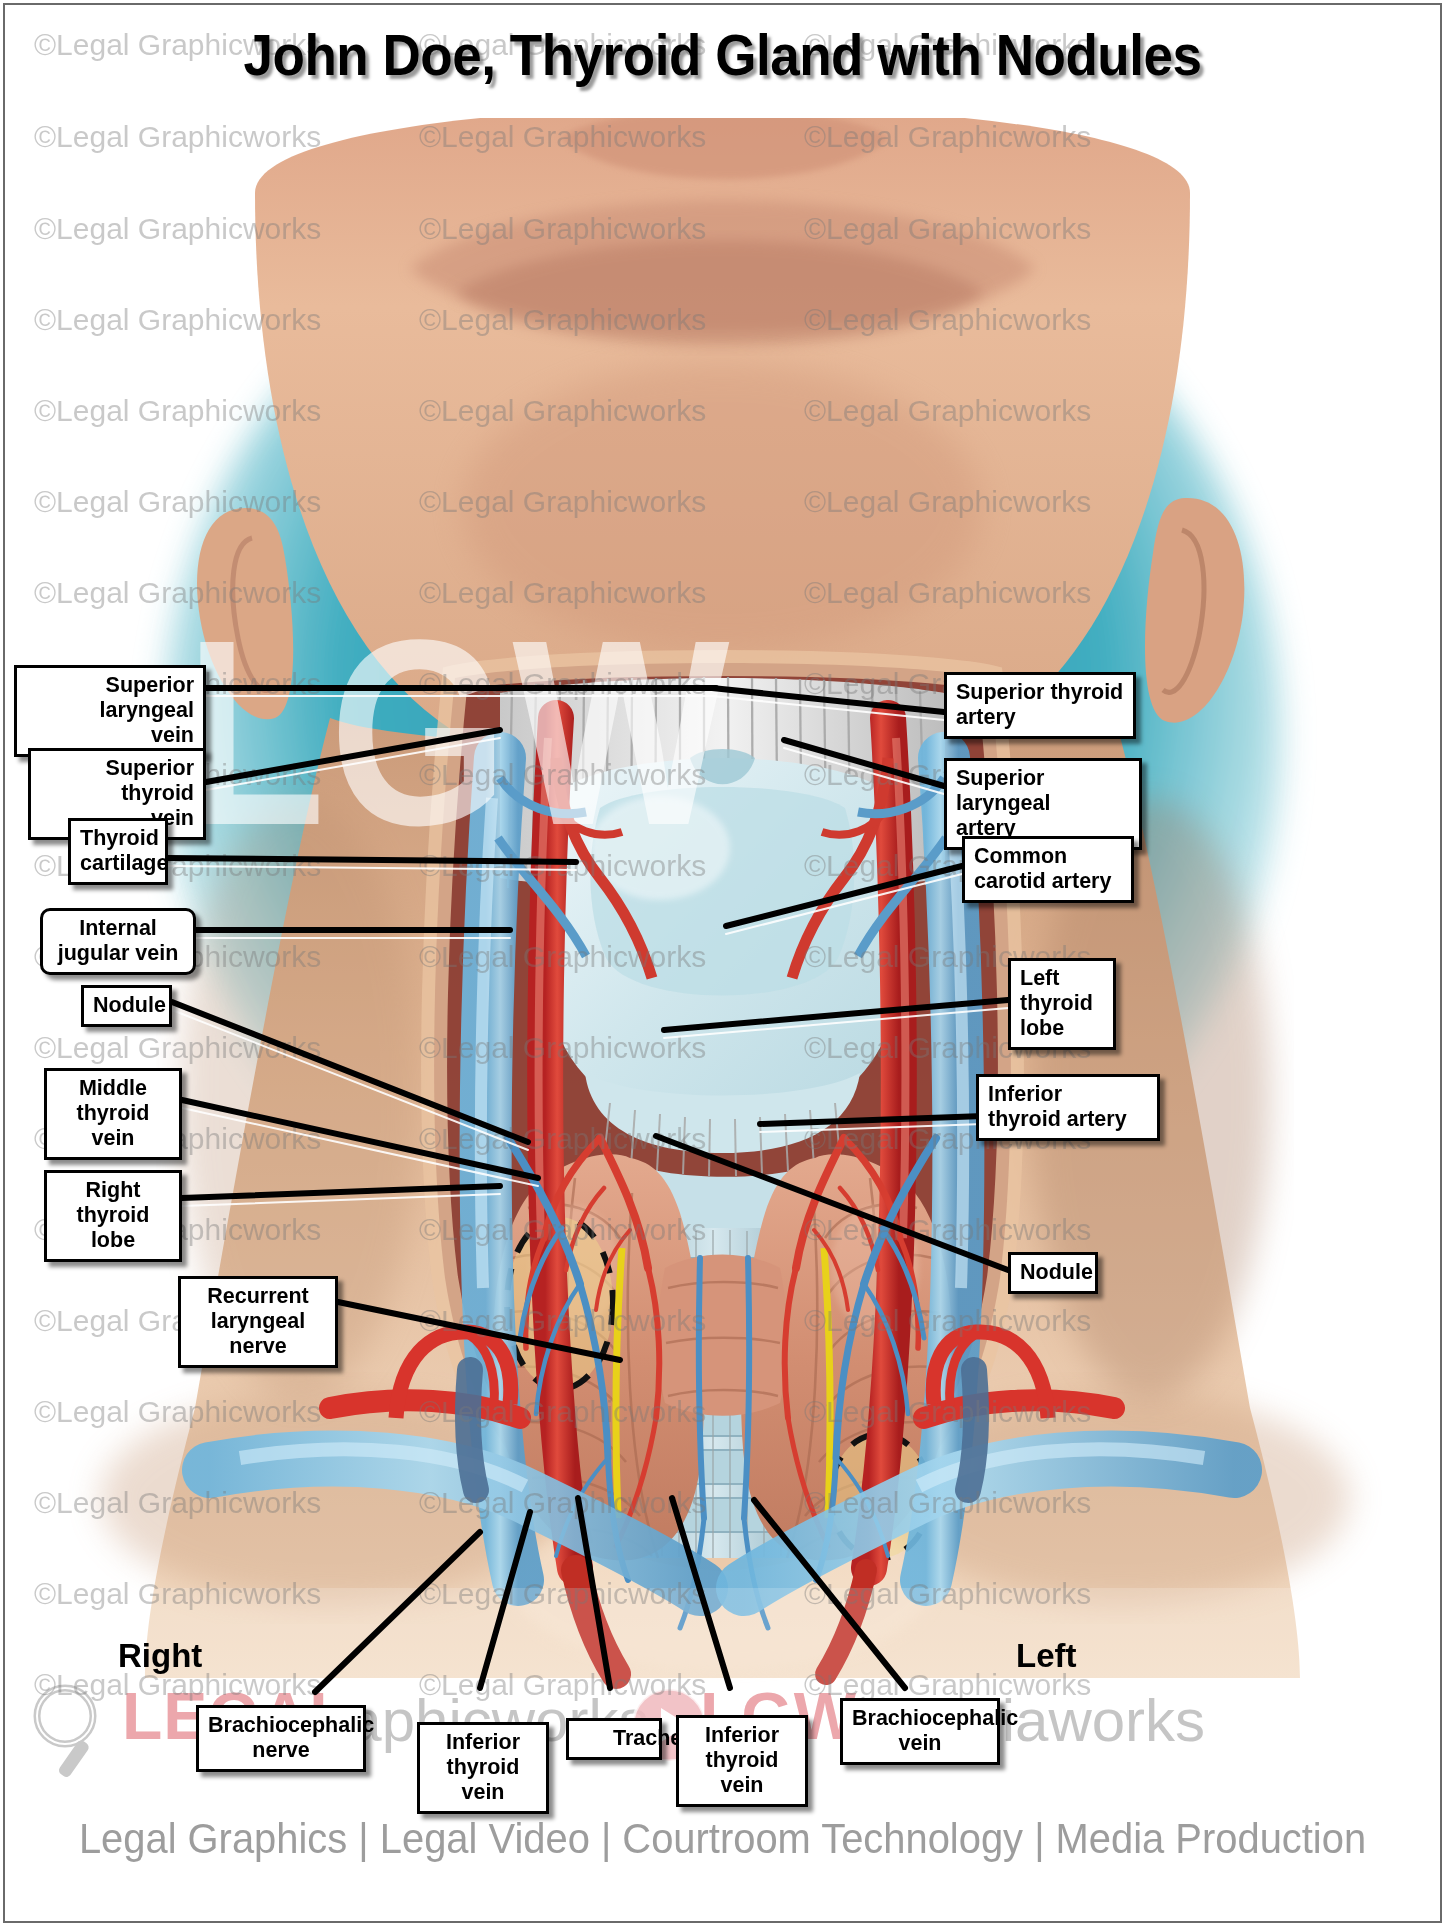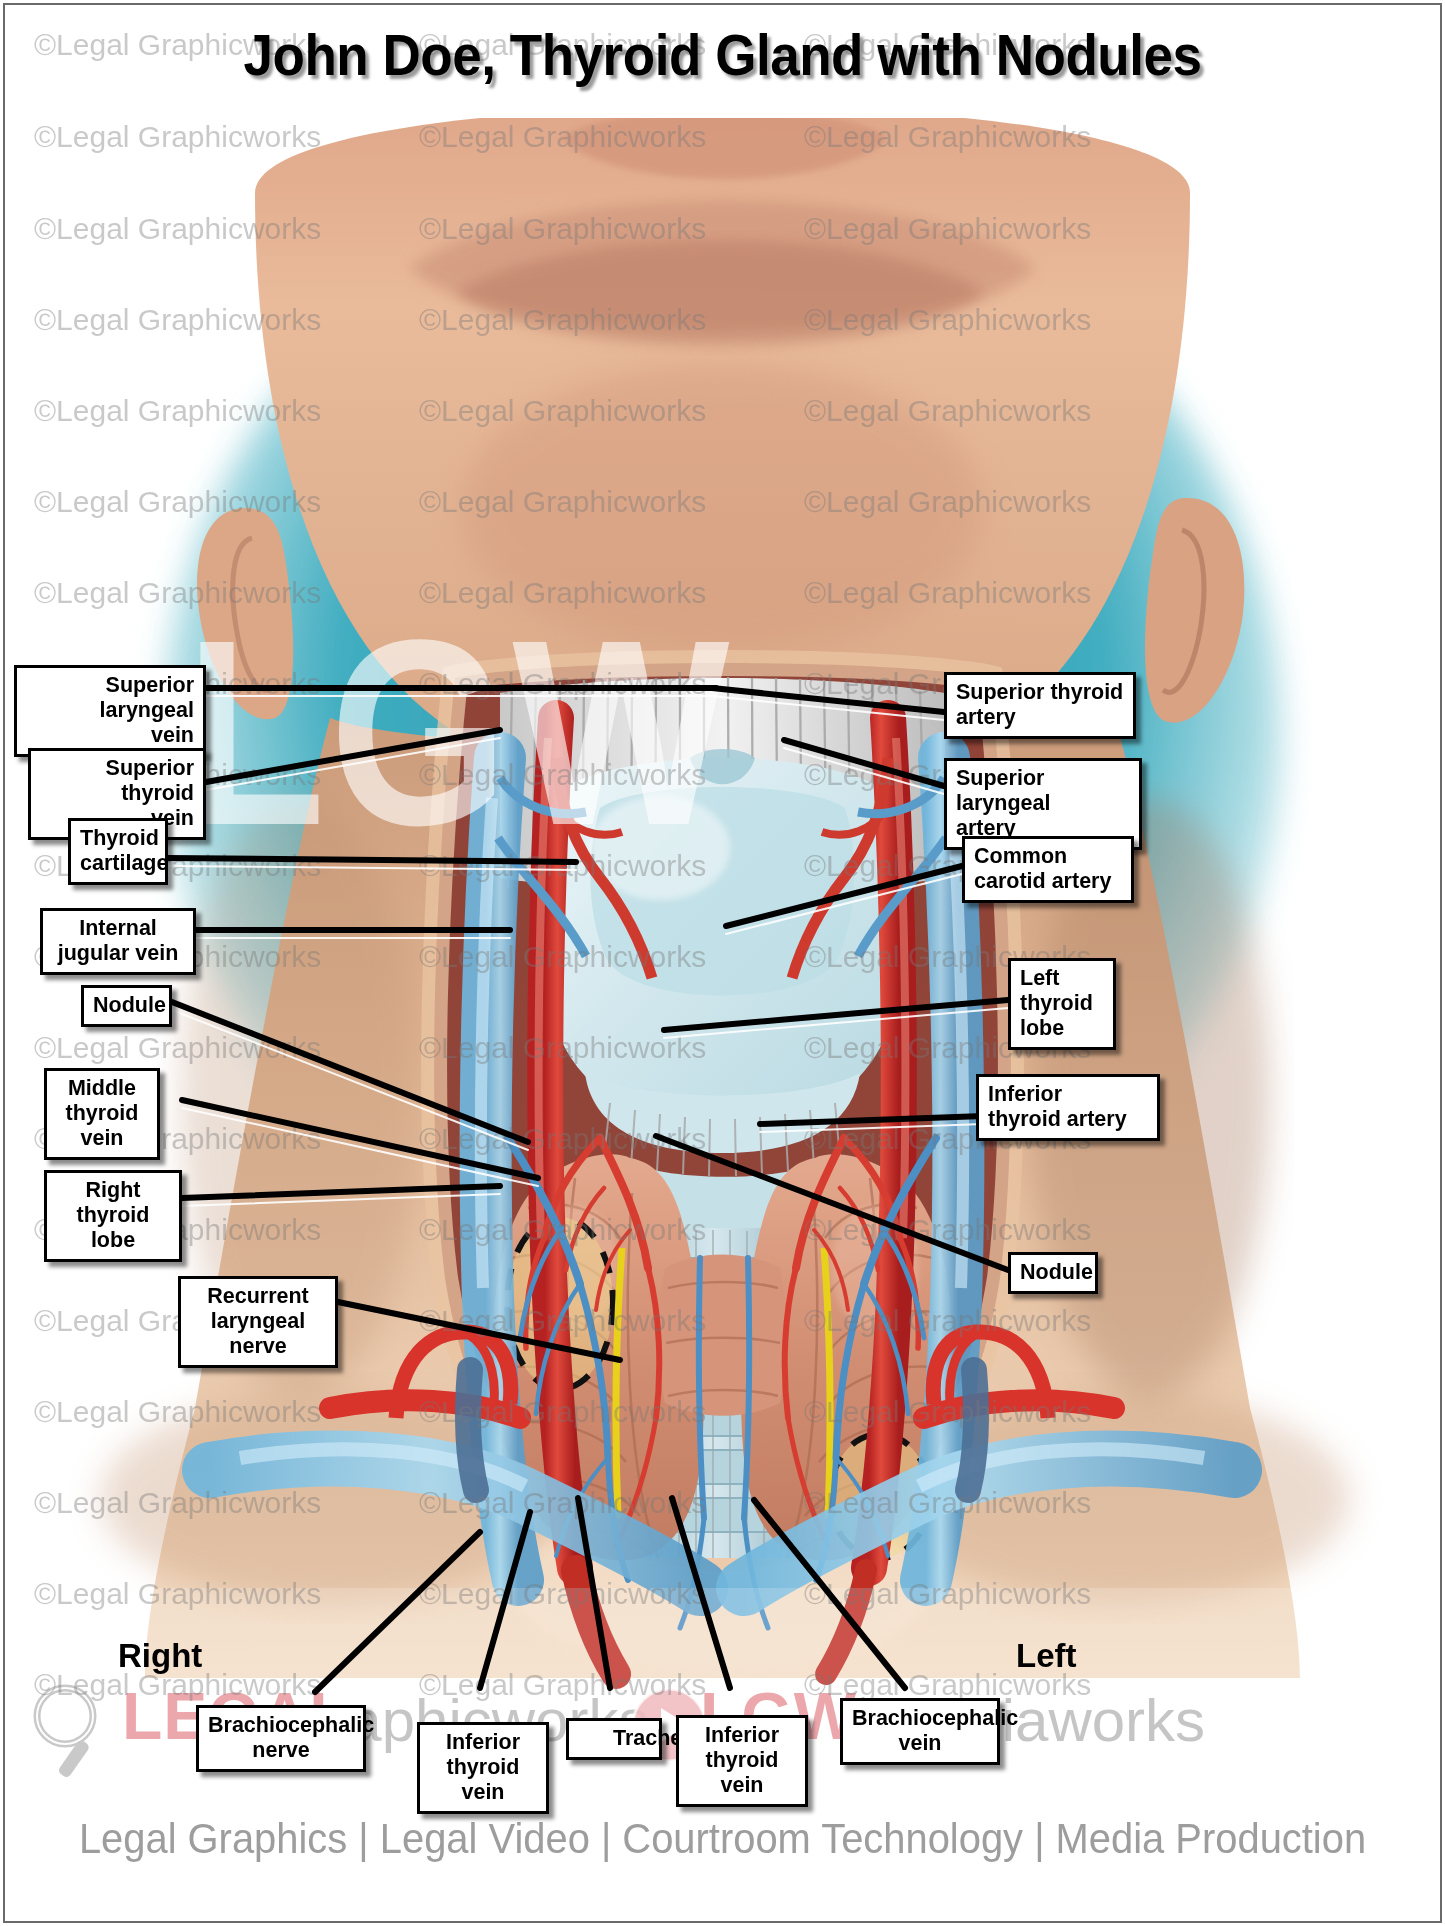--- a/index.html
+++ b/index.html
@@ -629,26 +629,26 @@
 
   <div class="label ta-right" style="left:14px; top:665px; width:192px;">Superior laryngeal
 vein</div>
 
   <div class="label ta-right" style="left:28px; top:748px; width:178px;">Superior thyroid
 vein</div>
 
   <div class="label ta-center" style="left:68px; top:818px; width:100px;">Thyroid
 cartilage</div>
 
-  <div class="label ta-center" style="left:40px; top:908px; width:156px;">Internal
+  <div class="label ta-center" style="left:40px; top:908px; width:156px;border-radius:10px;">Internal
 jugular vein</div>
 
   <div class="label ta-center" style="left:81px; top:985px; width:91px;">Nodule</div>
 
-  <div class="label ta-center" style="left:44px; top:1068px; width:116px;">Middle
+  <div class="label ta-center" style="left:44px; top:1068px; width:138px;">Middle
 thyroid vein</div>
 
   <div class="label ta-center" style="left:44px; top:1170px; width:138px;">Right
 thyroid lobe</div>
 
   <div class="label ta-center" style="left:178px; top:1276px; width:160px;">Recurrent
 laryngeal nerve</div>
 
   <div class="label ta-left" style="left:944px; top:672px; width:192px;">Superior thyroid
 artery</div>

